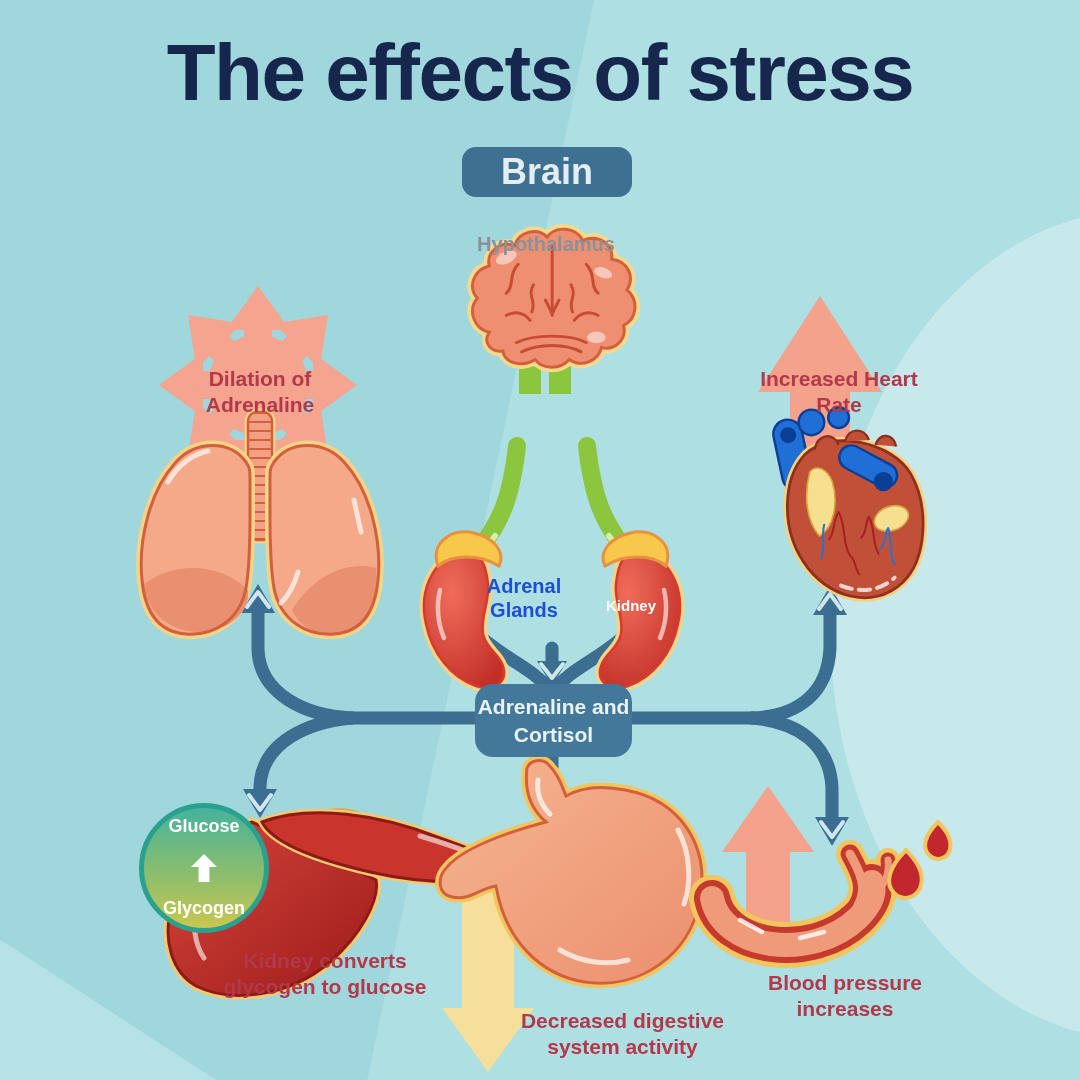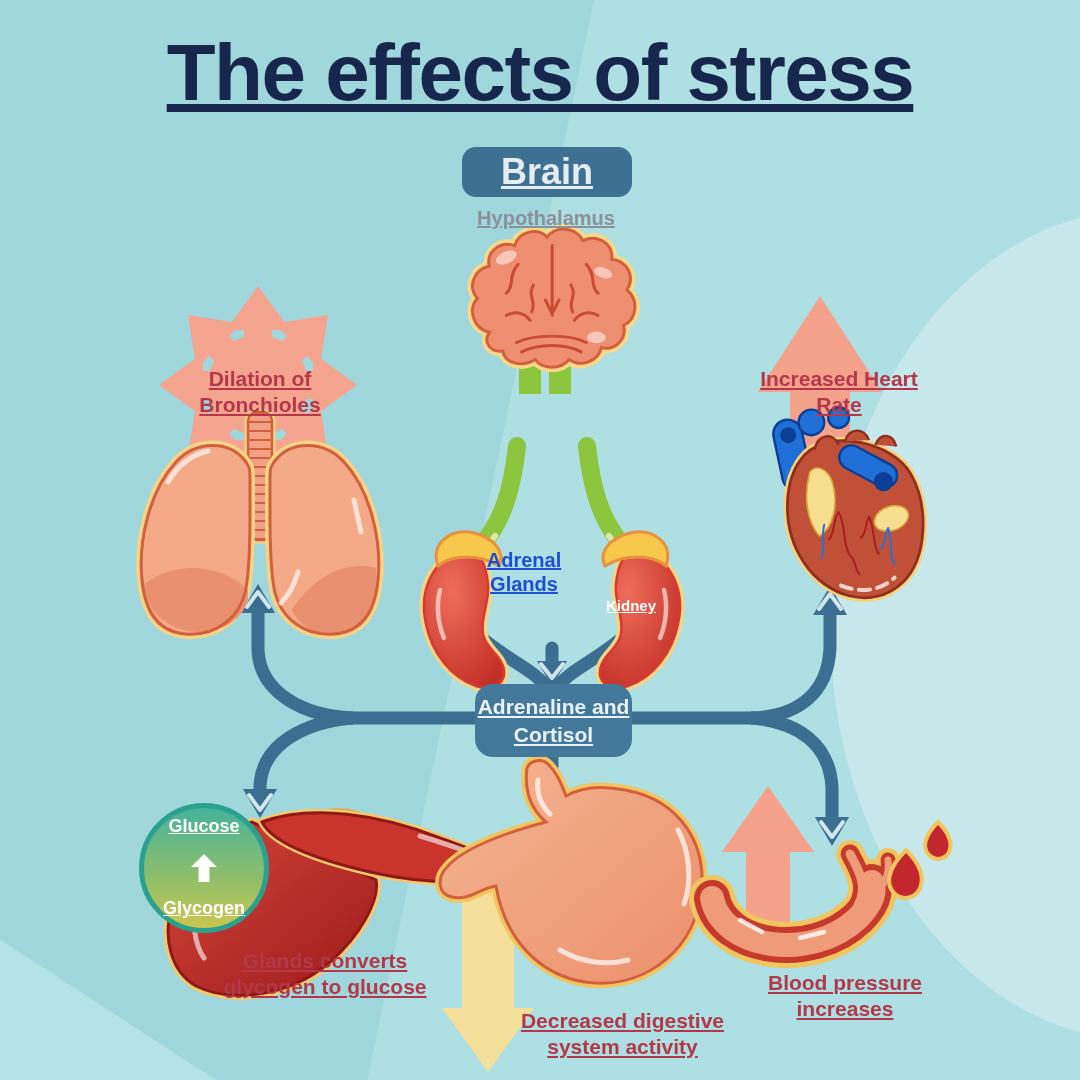--- a/index.html
+++ b/index.html
@@ -19,23 +19,23 @@
   }
   .bg-corner{
     position:absolute;inset:0;background:#b5e2e6;
     clip-path:polygon(0 87%,20% 100%,0 100%);
   }
   .title{
     position:absolute;top:24px;left:0;width:100%;text-align:center;
     font-size:80px;font-weight:bold;letter-spacing:-1.5px;color:#16264d;
   }
   svg.diagram{position:absolute;left:0;top:0;z-index:1;}
-  .label{position:absolute;z-index:2;text-align:center;font-weight:bold;line-height:1.22;text-decoration:underline;}
+  .label{position:absolute;z-index:2;text-align:center;font-weight:bold;line-height:1.22;}
   .red{color:#b2384a;font-size:21px;}
-  .gray{color:#8b9199;}
+  .gray{color:#8b9199;margin-top:26px;}
   .badge{
     display:flex;align-items:center;justify-content:center;
     border-radius:14px;color:#e3edf3;
   }
   .brain-badge{left:462px;top:147px;width:170px;height:50px;background:#3e7092;font-size:36px;}
   .hypothalamus{left:446px;top:206px;width:200px;font-size:20px;}
   .acth-box{left:458px;top:384px;width:182px;height:63px;background:#8cc63f;color:#d8eda9;font-size:16px;border-radius:18px;line-height:1.3;padding:0 6px;box-sizing:border-box;}
   .adrenal{left:469px;top:548px;width:110px;font-size:20px;color:#1d4ed8;}
   .kidney-lab{left:586px;top:597px;width:90px;font-size:15px;color:#ffffff;}
   .hormone-box{left:475px;top:684px;width:157px;height:73px;background:#43789b;font-size:21px;border-radius:18px;line-height:1.3;color:#e9f3f7;}
@@ -262,23 +262,23 @@
   </svg>
 
   <div class="label title">The effects of stress</div>
 
   <div class="label badge brain-badge">Brain</div>
   <div class="label gray hypothalamus">Hypothalamus</div>
   <div class="label gray adrenal">Adrenal Glands</div>
   <div class="label kidney-lab">Kidney</div>
   <div class="label badge hormone-box">Adrenaline and Cortisol</div>
 
-  <div class="label red dilation">Dilation of Bronchioles</div>
+  <div class="label red dilation">Dilation of Adrenaline</div>
   <div class="label red heartrate">Increased Heart Rate</div>
-  <div class="label red liverlab">Glands converts glycogen to glucose</div>
+  <div class="label red liverlab">Kidney converts glycogen to glucose</div>
   <div class="label red digestlab">Decreased digestive system activity</div>
   <div class="label red bloodlab">Blood pressure increases</div>
 
   <div class="label conv-circle">
     <span>Glucose</span>
     <span class="up-arrow"></span>
     <span>Glycogen</span>
   </div>
 </div>
 

